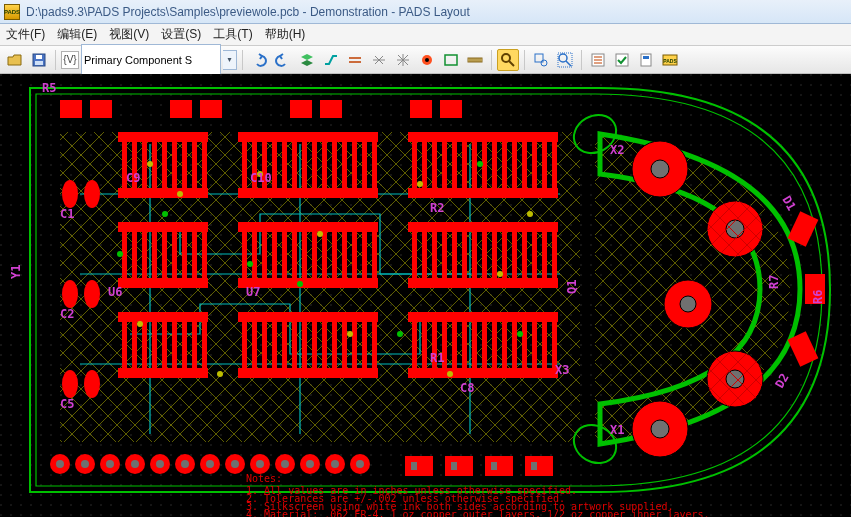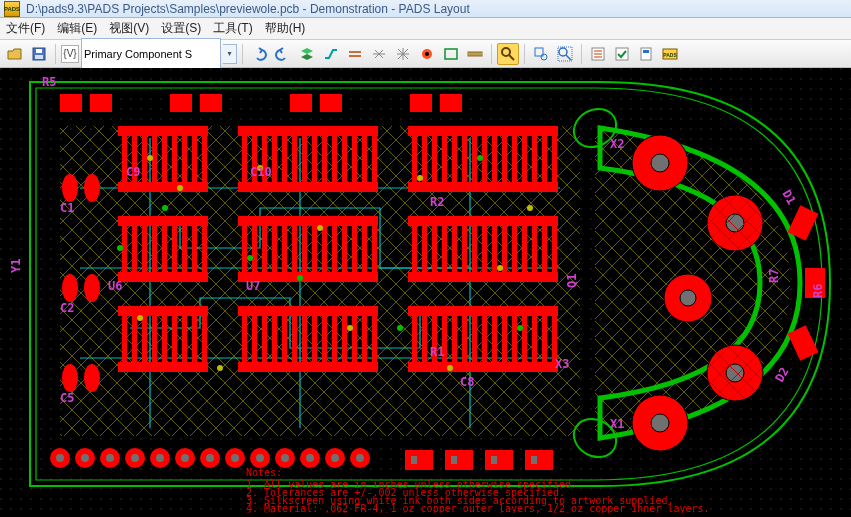--- a/index.html
+++ b/index.html
@@ -1,18 +1,18 @@
 <!DOCTYPE html>
 <html><head>
 <meta charset="utf-8">
 <style>
   * { box-sizing: border-box; margin: 0; padding: 0; }
   body { font-family: "Microsoft YaHei", "SimSun", sans-serif; font-size: 12px; background: #fff; overflow: hidden; }
   .window { width: 851px; height: 517px; display: flex; flex-direction: column; }
-  .titlebar { height: 18px; background: linear-gradient(#e8f0fa,#d6e6f7); display: flex; align-items: center; padding: 0 4px; border-bottom: 1px solid #9fb8d6; }
+  .titlebar { height: 24px; background: linear-gradient(#e8f0fa,#d6e6f7); display: flex; align-items: center; padding: 0 4px; border-bottom: 1px solid #9fb8d6; }
   .titlebar .app-icon { width: 16px; height: 16px; background: linear-gradient(#ffd24a,#d79a00); border: 1px solid #7a5b00; margin-right: 6px; display:flex;align-items:center;justify-content:center;font-size:6px;font-weight:bold;color:#1a3b00; }
   .titlebar .title { color: #3b5a85; font-size: 12px; white-space: nowrap; }
   .menubar { height: 22px; background: #f4f4f4; display: flex; align-items: center; padding: 0 6px; gap: 12px; border-bottom: 1px solid #ccc; }
   .menubar .menu-item { color: #222; font-size: 12px; cursor: default; }
   .toolbar { height: 28px; background: linear-gradient(#fcfcfc,#e6e6e6); display:flex; align-items:center; padding: 0 4px; gap: 2px; border-bottom: 1px solid #bfbfbf; }
   .tbtn { width: 22px; height: 22px; display:inline-flex; align-items:center; justify-content:center; border:1px solid transparent; border-radius:2px; }
   .tbtn svg { width:16px; height:16px; }
   .sep { width:1px; height:20px; background:#c8c8c8; margin:0 3px; }
   .select-wrap { display:flex; align-items:center; gap:2px; }
   .sel-btn { width:18px;height:18px;display:inline-flex;align-items:center;justify-content:center;font-size:10px;color:#444;border:1px solid #b0b0b0;background:#fff; }

